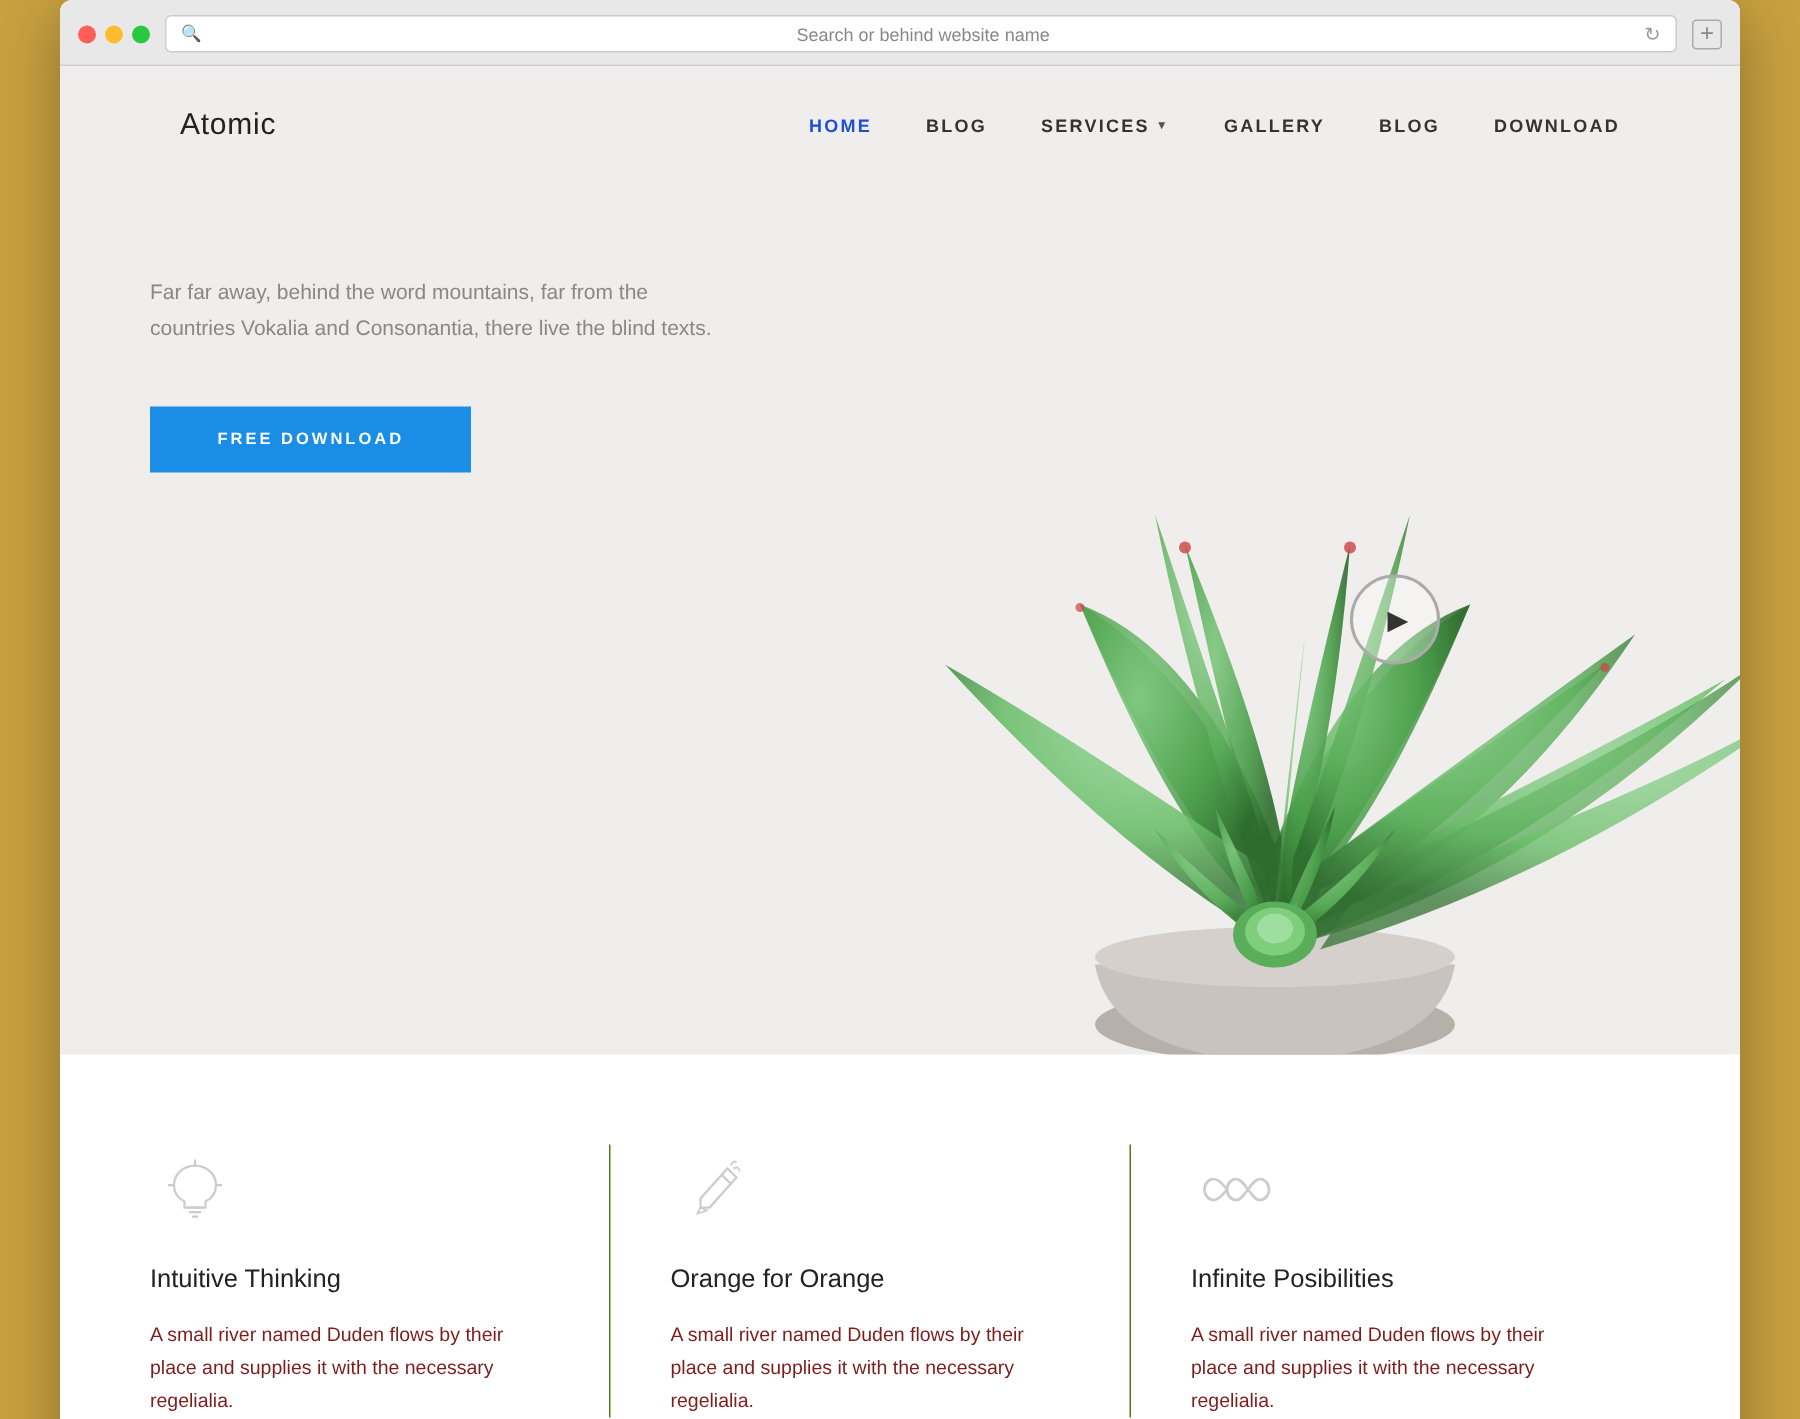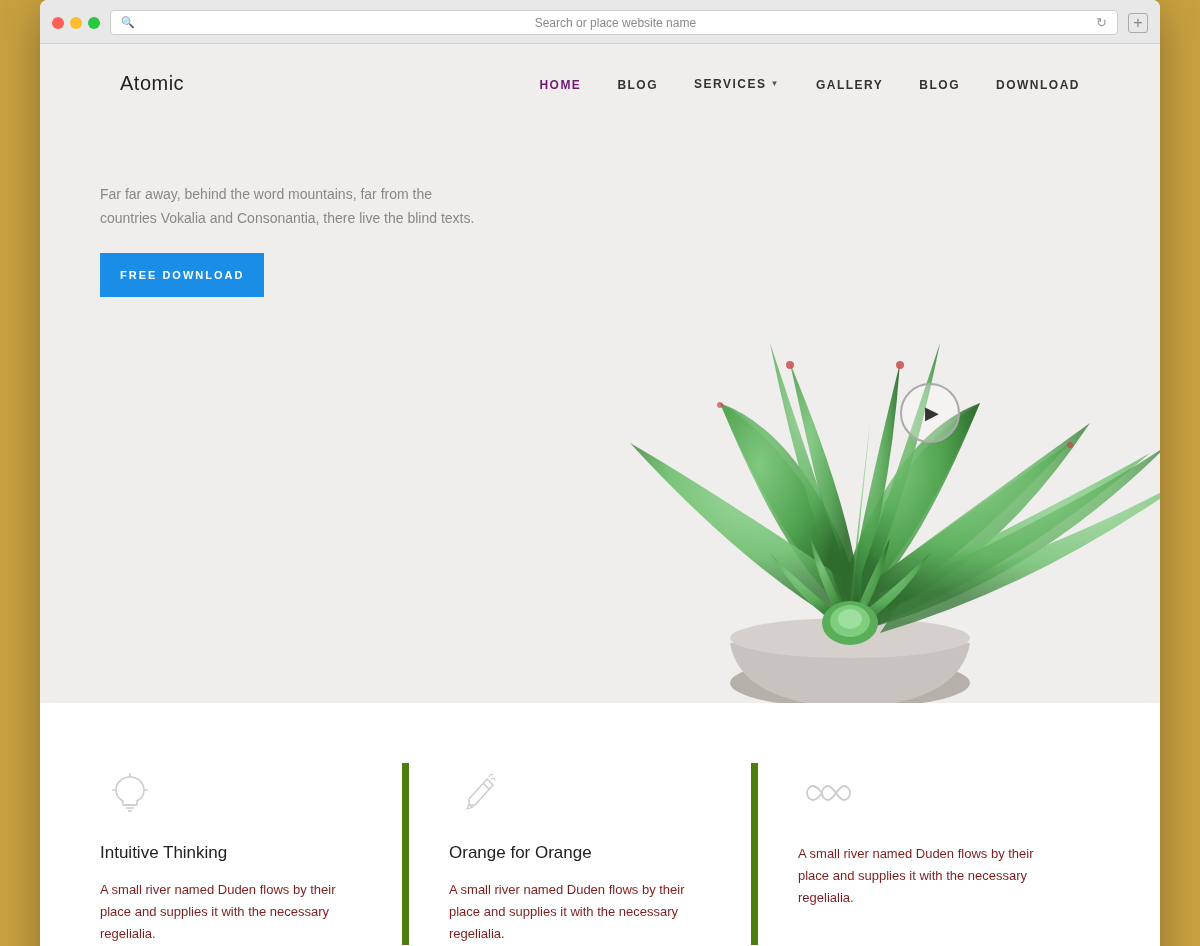--- a/index.html
+++ b/index.html
@@ -119,21 +119,21 @@
     .nav-link {
       font-size: 12px;
       font-weight: 600;
       letter-spacing: 1.5px;
       color: #333;
       text-decoration: none;
       cursor: pointer;
     }
 
     .nav-link.active {
-      color: #701a75;
+      color: #1d4ed8;
     }
 
     .nav-link-with-arrow {
       display: flex;
       align-items: center;
       gap: 4px;
     }
 
     .dropdown-arrow {
       font-size: 8px;
@@ -160,29 +160,29 @@
       color: #1a1a1a;
       line-height: 1.15;
       margin-bottom: 28px;
       letter-spacing: -1px;
     }
 
     .hero-subtitle {
       font-size: 14px;
       color: #888;
       line-height: 1.7;
-      margin-bottom: 22px;
+      margin-bottom: 40px;
       max-width: 380px;
     }
 
     .cta-button {
       background: #1a8ee6;
       color: #fff;
       border: none;
-      padding: 16px 20px;
+      padding: 16px 45px;
       font-size: 11px;
       font-weight: 700;
       letter-spacing: 2px;
       cursor: pointer;
       text-transform: uppercase;
     }
 
     
     .play-button {
       position: absolute;
@@ -214,21 +214,21 @@
       display: flex;
       gap: 0;
     }
 
     .feature-item {
       flex: 1;
       padding: 0 40px 0 0;
     }
 
     .feature-item:not(:last-child) {
-      border-right: 7px solid #4d7c0f;
+      border-right: 1px solid #4d7c0f;
       margin-right: 40px;
     }
 
     .feature-icon-wrap {
       width: 60px;
       height: 60px;
       display: flex;
       align-items: center;
       justify-content: center;
       margin-bottom: 20px;
@@ -267,21 +267,21 @@
 <div class="browser-window">
 
   <div class="browser-chrome">
     <div class="traffic-lights">
       <div class="traffic-light red"></div>
       <div class="traffic-light yellow"></div>
       <div class="traffic-light green"></div>
     </div>
     <div class="address-bar">
       <span class="address-bar-icon">🔍</span>
-      <span class="address-bar-text">Search or place website name</span>
+      <span class="address-bar-text">Search or behind website name</span>
       <span class="refresh-icon">↻</span>
     </div>
     <div class="new-tab-btn">+</div>
   </div>
 
   <div class="website">
 
     <nav class="nav">
       <div class="logo">Atomic</div>
       <ul class="nav-links">
@@ -419,19 +419,20 @@
       </div>
 
       <div class="feature-item">
         <div class="feature-icon-wrap">
           <svg class="feature-icon-svg" viewBox="0 0 48 48" fill="none" xmlns="http://www.w3.org/2000/svg">
 
             <path d="M18 24 C18 20 21 17 24 17 C27 17 29 20 32 24 C35 28 37 31 40 31 C43 31 46 28 46 24 C46 20 43 17 40 17 C37 17 35 20 32 24 C29 28 27 31 24 31 C21 31 18 28 18 24Z" stroke="#ccc" stroke-width="1.8" fill="none"></path>
             <path d="M18 24 C15 28 12 31 9 31 C6 31 3 28 3 24 C3 20 6 17 9 17 C12 17 15 20 18 24Z" stroke="#ccc" stroke-width="1.8" fill="none"></path>
           </svg>
         </div>
+        <h3 class="feature-title">Infinite Posibilities</h3>
         <p class="feature-description">A small river named Duden flows by their place and supplies it with the necessary regelialia.</p>
       </div>
 
     </section>
 
   </div>
 </div>
 
 </body></html>

